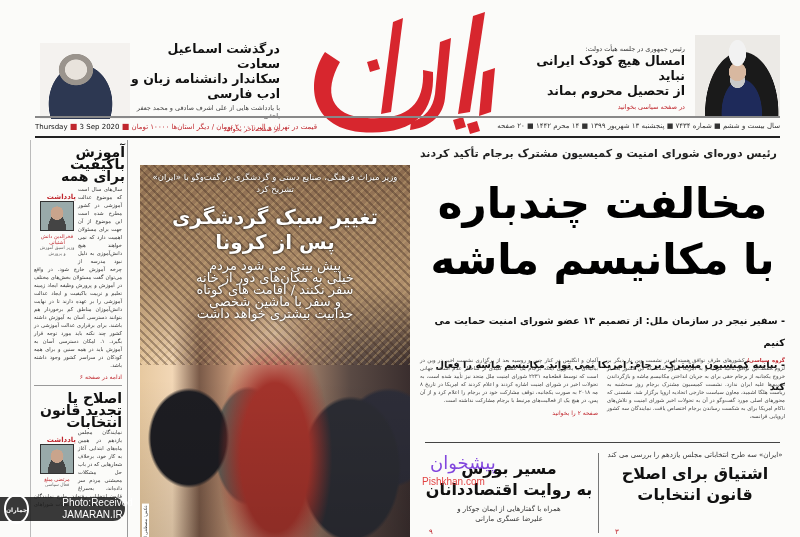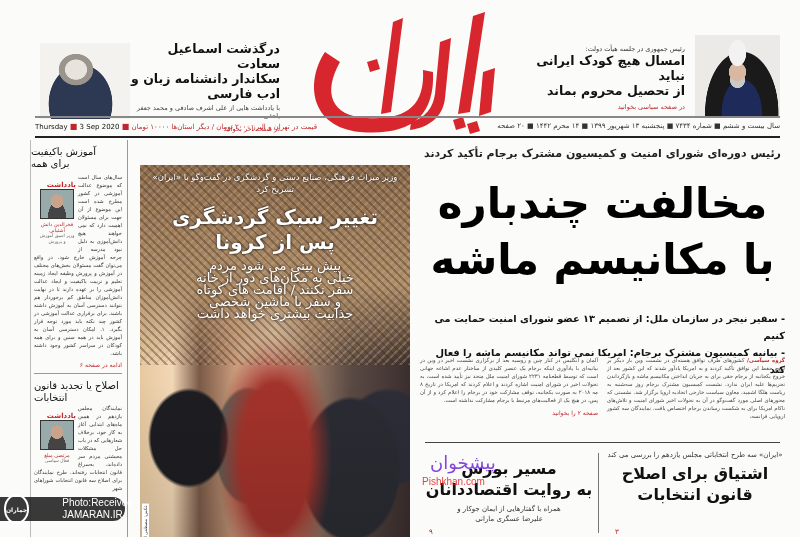--- a/index.html
+++ b/index.html
@@ -35,21 +35,21 @@
   .dateline .dot { color: #c0262d; font-size: 8px; }
   .dateline-left { left: 35px; direction: ltr; }
   .dateline-left .en { color: #111; margin-top: 20px; }
   .dateline-left .fa { color: #c0262d; direction: rtl; unicode-bidi: embed; }
   .dateline-right { right: 20px; }
   .rule-bot { left: 35px; right: 20px; top: 136px; height: 1.5px; background: #222; }
 
   
   .col-left { left: 30px; top: 140px; width: 95px; height: 397px; border-left: 1px solid #bbb; }
   .col-left-sep { left: 127px; top: 140px; width: 1px; height: 397px; background: #999; }
-  .cl-title { font-weight: normal; font-size: 10px; line-height: 12px; text-align: left; margin-top: 6px; }
+  .cl-title { font-weight: bold; font-size: 14px; line-height: 12px; text-align: right; margin-top: 6px; }
   .cl-note { font-size: 7px; color: #c0262d; font-weight: bold; margin-top: 4px; text-align: right; }
   .cl-body { font-size: 5.2px; line-height: 8px; color: #333; text-align: justify; }
   .cl-author-box { float: left; width: 38px; margin: 4px 2px 2px 4px; text-align: center; }
   .cl-author-img { width: 34px; height: 30px; border: 1px solid #333; margin: 0 auto;
     background: radial-gradient(ellipse at 50% 40%, #c9a48c 0 28%, transparent 29%),
                 radial-gradient(ellipse at 50% 100%, #444 0 40%, transparent 41%), #9aa; }
   .cl-author-name { font-size: 5px; color: #c0262d; margin-top: 2px; line-height: 6px; }
   .cl-author-role { font-size: 4.5px; color: #666; line-height: 6px; }
   .cl-more { font-size: 6px; color: #c0262d; margin-top: 4px; }
   .cl-divider { height: 1px; background: #999; margin: 5px 0; }
@@ -79,23 +79,23 @@
       linear-gradient(180deg, #8a6a4e, #b08f6c 60%, rgba(0,0,0,0)); }
   .feature .caption { position: absolute; left: 0; right: 0; text-align: center; color: #fff; text-shadow: 0 0 3px #000; }
   .f-kicker { top: 6px; font-size: 8.5px; line-height: 12px; }
   .f-head { top: 40px; font-size: 20px; font-weight: bold; line-height: 25px; }
   .f-sub { top: 95px; font-size: 13px; line-height: 12px; }
   .f-credit { position: absolute; left: 2px; bottom: 6px; writing-mode: vertical-rl; transform: rotate(180deg);
     font-size: 4.5px; color: #333; background: #fff; padding: 1px; }
 
   
   .main { left: 420px; top: 140px; width: 365px; }
-  .m-kicker { position: absolute; top: 7px; right: 0; left: 0; text-align: center; font-size: 11px; font-weight: bold; color: #222; }
+  .m-kicker { position: absolute; top: 7px; right: 0; left: 0; text-align: left; font-size: 11px; font-weight: bold; color: #222; }
   .m-headline { position: absolute; top: 36px; right: 0; left: 0; text-align: center; font-size: 42px; line-height: 56px; font-weight: 900; color: #000; letter-spacing: -1px; }
-  .m-bullets { position: absolute; top: 170px; right: 0; left: 0; font-size: 9.8px; font-weight: bold; line-height: 17px; }
+  .m-bullets { position: absolute; top: 170px; right: 0; left: 0; font-size: 9.8px; font-weight: bold; line-height: 22px; }
   .m-cols { position: absolute; top: 216px; right: 0; left: 0; height: 80px; }
   .m-col { position: absolute; top: 0; width: 178px; font-size: 5.4px; line-height: 8px; color: #444; text-align: justify; }
   .m-col.r { right: 0; }
   .m-col.l { left: 0; }
   .m-col .lead { color: #c0262d; font-weight: bold; }
   .m-cont { font-size: 6px; color: #c0262d; margin-top: 5px; }
 
   .rule-mid { left: 425px; right: 20px; top: 442px; height: 1px; background: #444; }
   .vrule-bottom { left: 598px; top: 453px; width: 1px; height: 80px; background: #777; }
 

